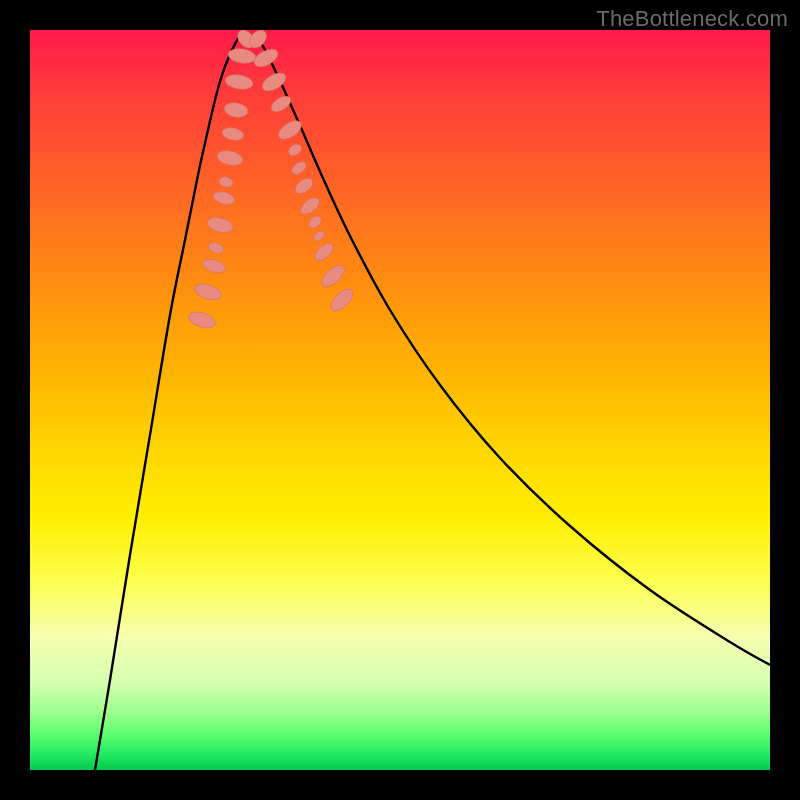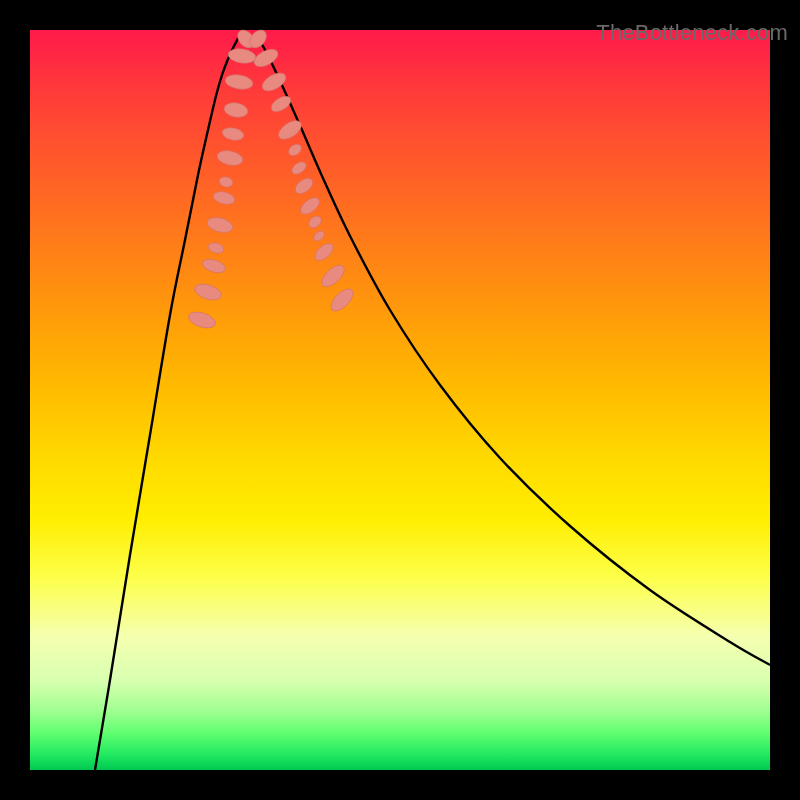--- a/index.html
+++ b/index.html
@@ -24,21 +24,21 @@
         #f5ffb0 82%,
         #d8ffb0 88%,
         #a0ff90 92%,
         #60ff70 95%,
         #20e860 98%,
         #00c850 100%
       );
     }
     .watermark {
       position: absolute;
-      top: 20px;
+      top: 6px;
       right: 12px;
       color: #6a6a6a;
       font-size: 22px;
       font-weight: 500;
       letter-spacing: 0.2px;
       z-index: 10;
     }
     svg.curves {
       position: absolute;
       left: 0; top: 0;

